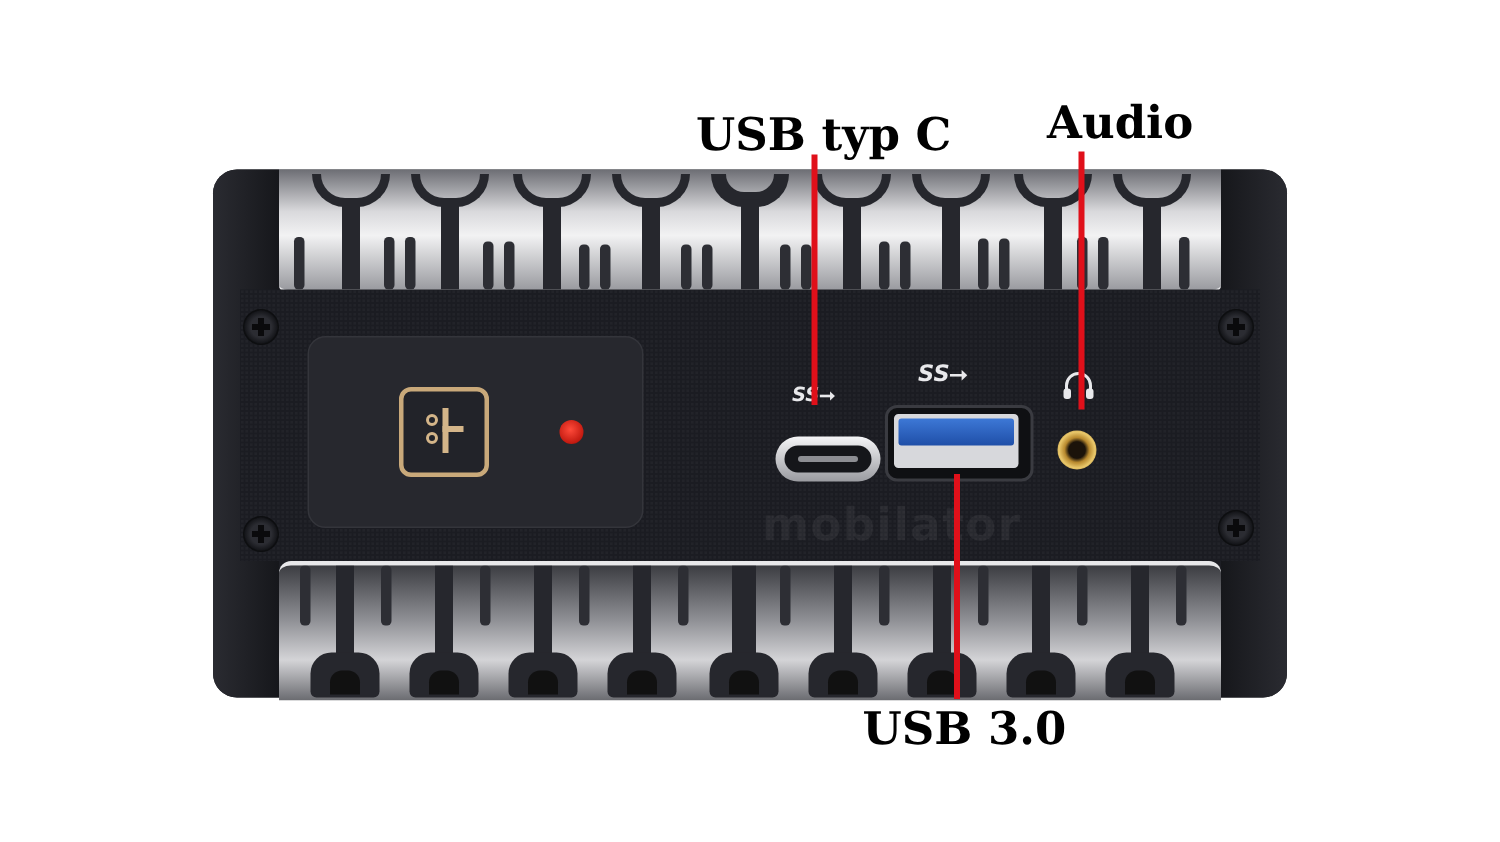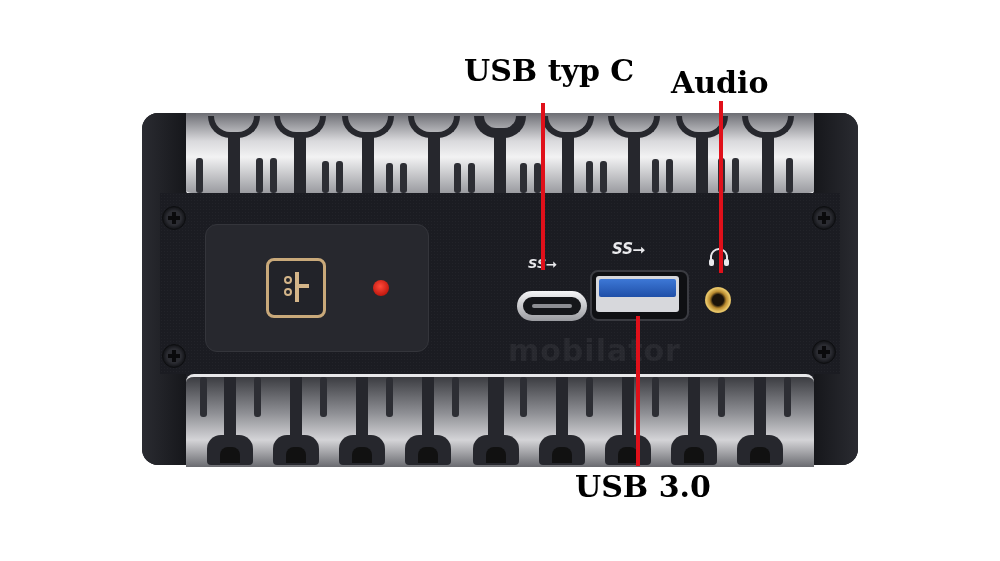--- a/index.html
+++ b/index.html
@@ -170,15 +170,15 @@
   <div class="fin-small" style="left:400px;top:0;height:40px;"></div>
   <div class="fin-small" style="left:466px;top:0;height:40px;"></div>
   <div class="fin-small" style="left:532px;top:0;height:40px;"></div>
   <div class="fin-small" style="left:598px;top:0;height:40px;"></div>
 </div>
 
 <div class="abs redline" style="left:541px;top:103px;height:167px;"></div>
 <div class="abs redline" style="left:719px;top:101px;height:172px;"></div>
 <div class="abs redline" style="left:636px;top:316px;height:150px;"></div>
 
-<div class="abs label" style="left:464px;top:56px;">USB typ C</div>
-<div class="abs label" style="left:671px;top:68px;">Audio</div>
+<div class="abs label" style="left:464px;top:76px;">USB typ C</div>
+<div class="abs label" style="left:698px;top:68px;">Audio</div>
 <div class="abs label" style="left:575px;top:472px;text-align:right;">USB 3.0</div>
 
 </body></html>

